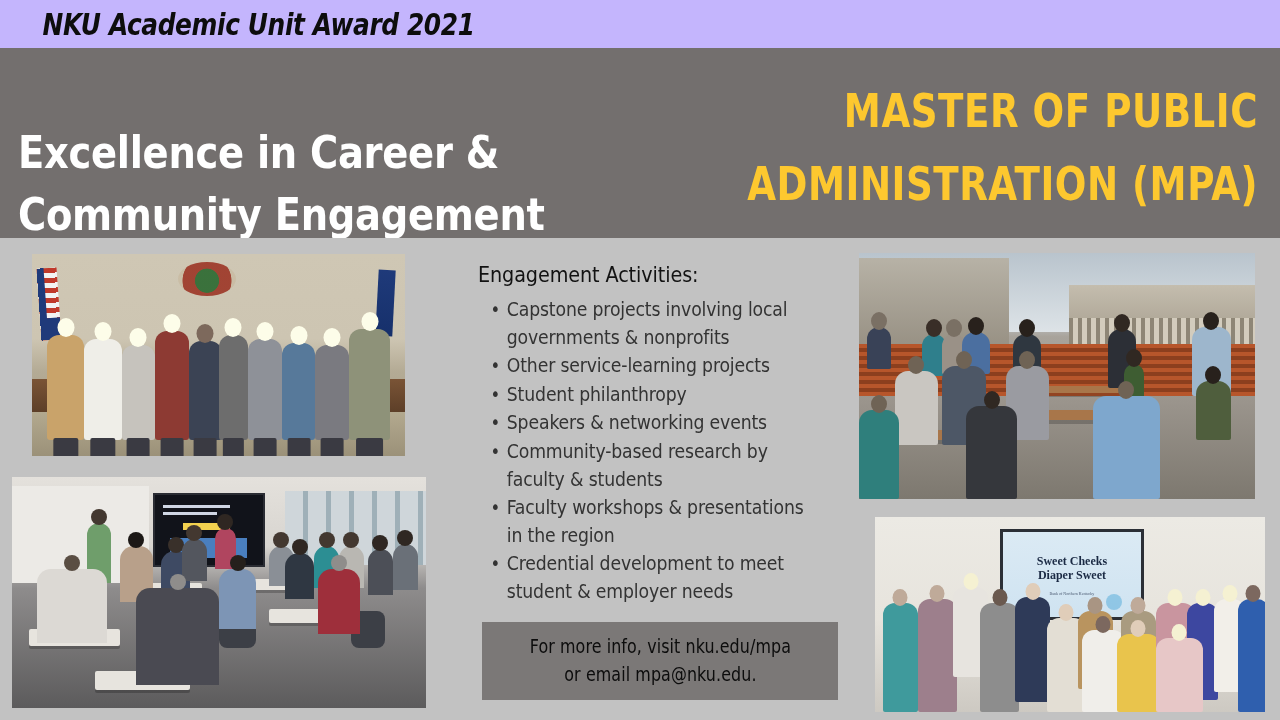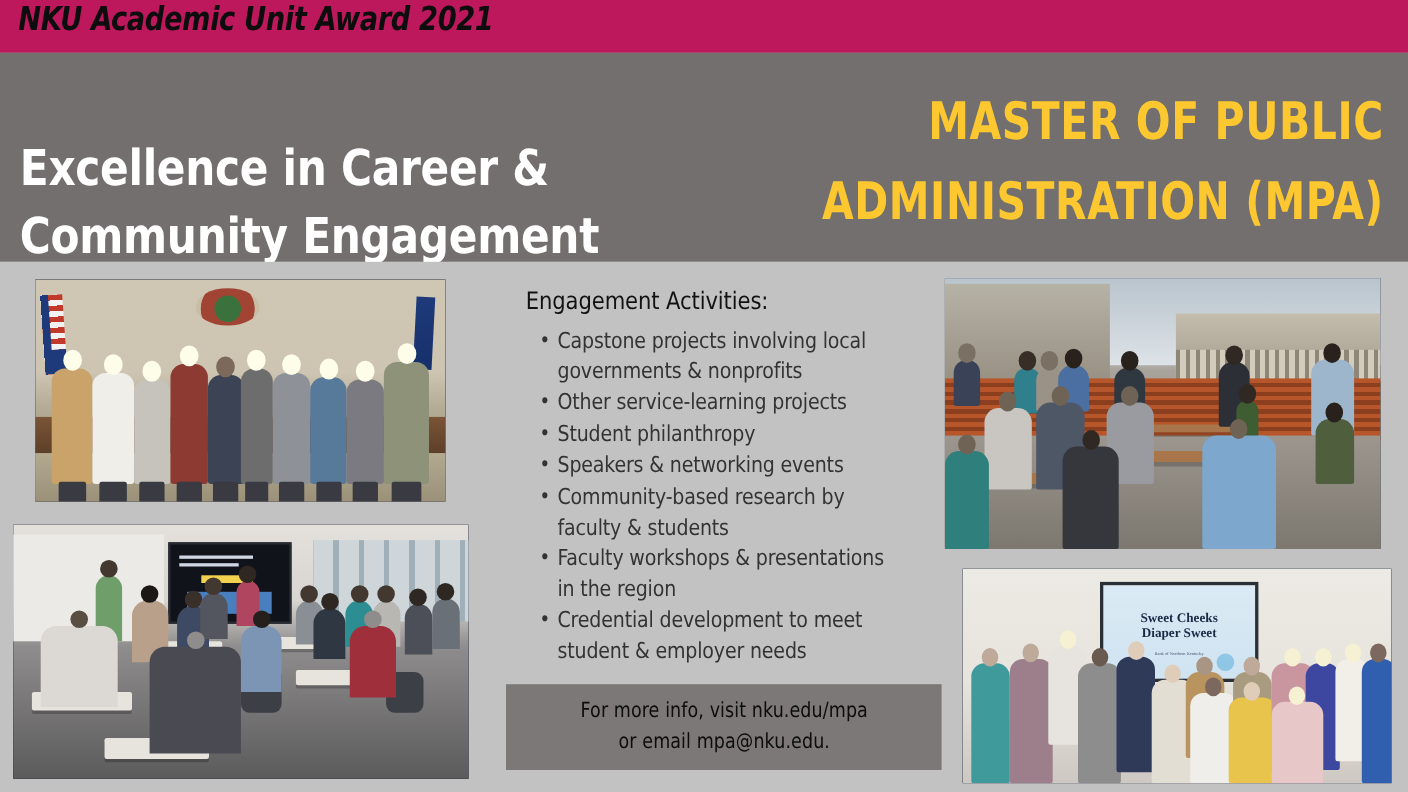--- a/index.html
+++ b/index.html
@@ -23,23 +23,24 @@
     height: 720px;
     background: #c2c2c2;
   }
 
   
   .award-ribbon {
     position: absolute;
     left: 0; top: 0;
     width: 1280px;
     height: 48px;
-    background: #be185d;
+    background: #c4b5fd;
     display: flex;
-    align-items: flex-start;
+    align-items: center;
+    padding-left: 26px;
   }
   .award-ribbon-text {
     font-family: "DejaVu Sans Condensed", "Liberation Sans Narrow", "Liberation Sans", sans-serif;
     font-style: italic;
     font-weight: 700;
     font-size: 30px;
     letter-spacing: -0.4px;
     color: #0d0d0d;
     padding-left: 18px;
     transform: scaleX(0.92);
@@ -95,21 +96,21 @@
     left: 0; top: 238px;
     width: 1280px;
     height: 482px;
     background: #c2c2c2;
   }
 
   
   .photo {
     position: absolute;
     overflow: hidden;
-    background: #0f172a;
+    background: #7f1d1d;
   }
   .photo-inner {
     position: absolute;
     inset: 0;
     overflow: hidden;
   }
 
   
   #photo-council { left: 32px; top: 254px; width: 373px; height: 202px; }
   #photo-council .bg {
@@ -348,22 +349,22 @@
     content: "\2022";
     position: absolute;
     left: 13px; top: 0;
     font-size: 19px;
     color: #333333;
   }
 
   
   .contact-box {
     position: absolute;
-    left: 460px; top: 622px;
-    width: 396px; height: 78px;
+    left: 482px; top: 622px;
+    width: 356px; height: 78px;
     background: #7b7877;
     display: flex;
     align-items: center;
     justify-content: center;
   }
   .contact-text {
     font-family: "DejaVu Sans Condensed", "Liberation Sans Narrow", "Liberation Sans", sans-serif;
     font-size: 19px;
     line-height: 1.45;
     color: #0c0c0c;

